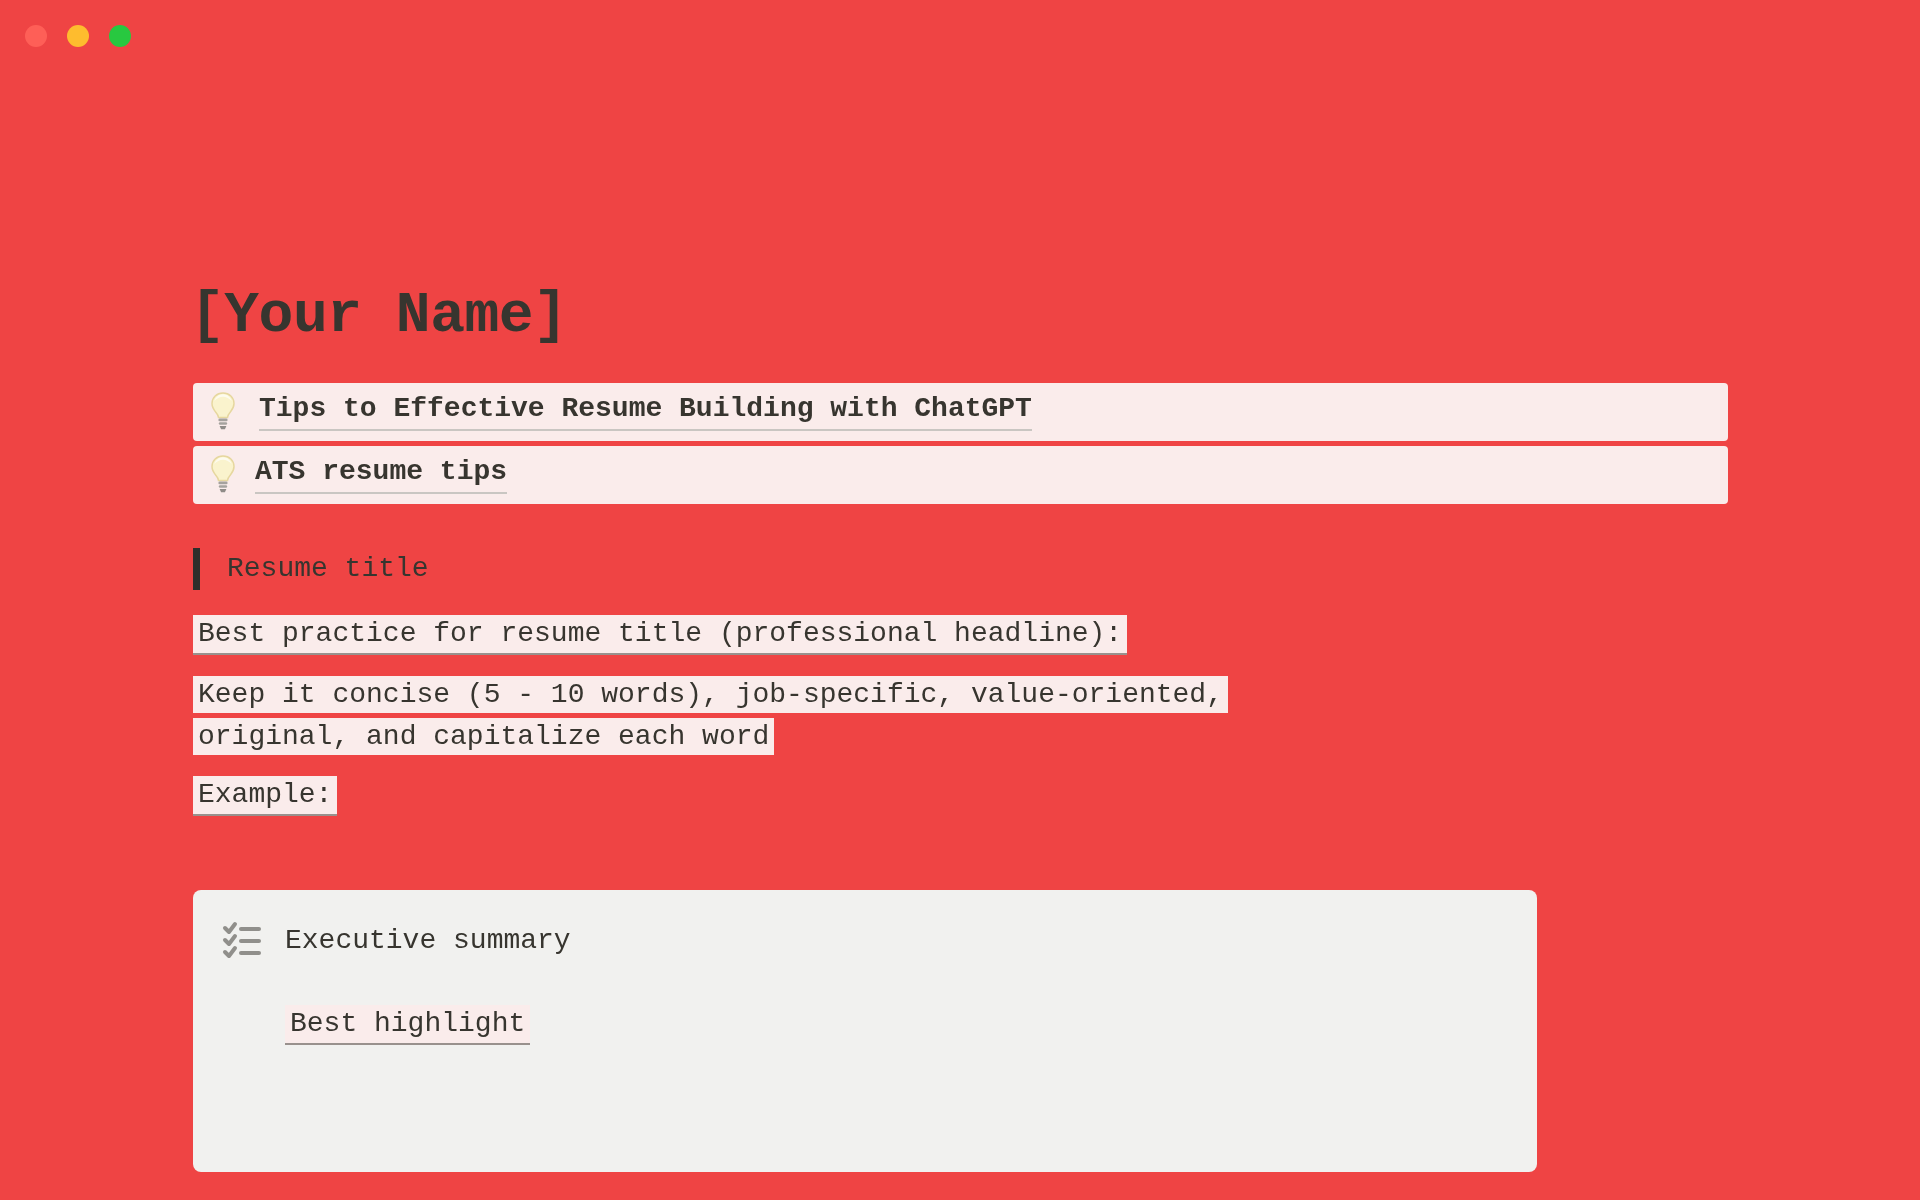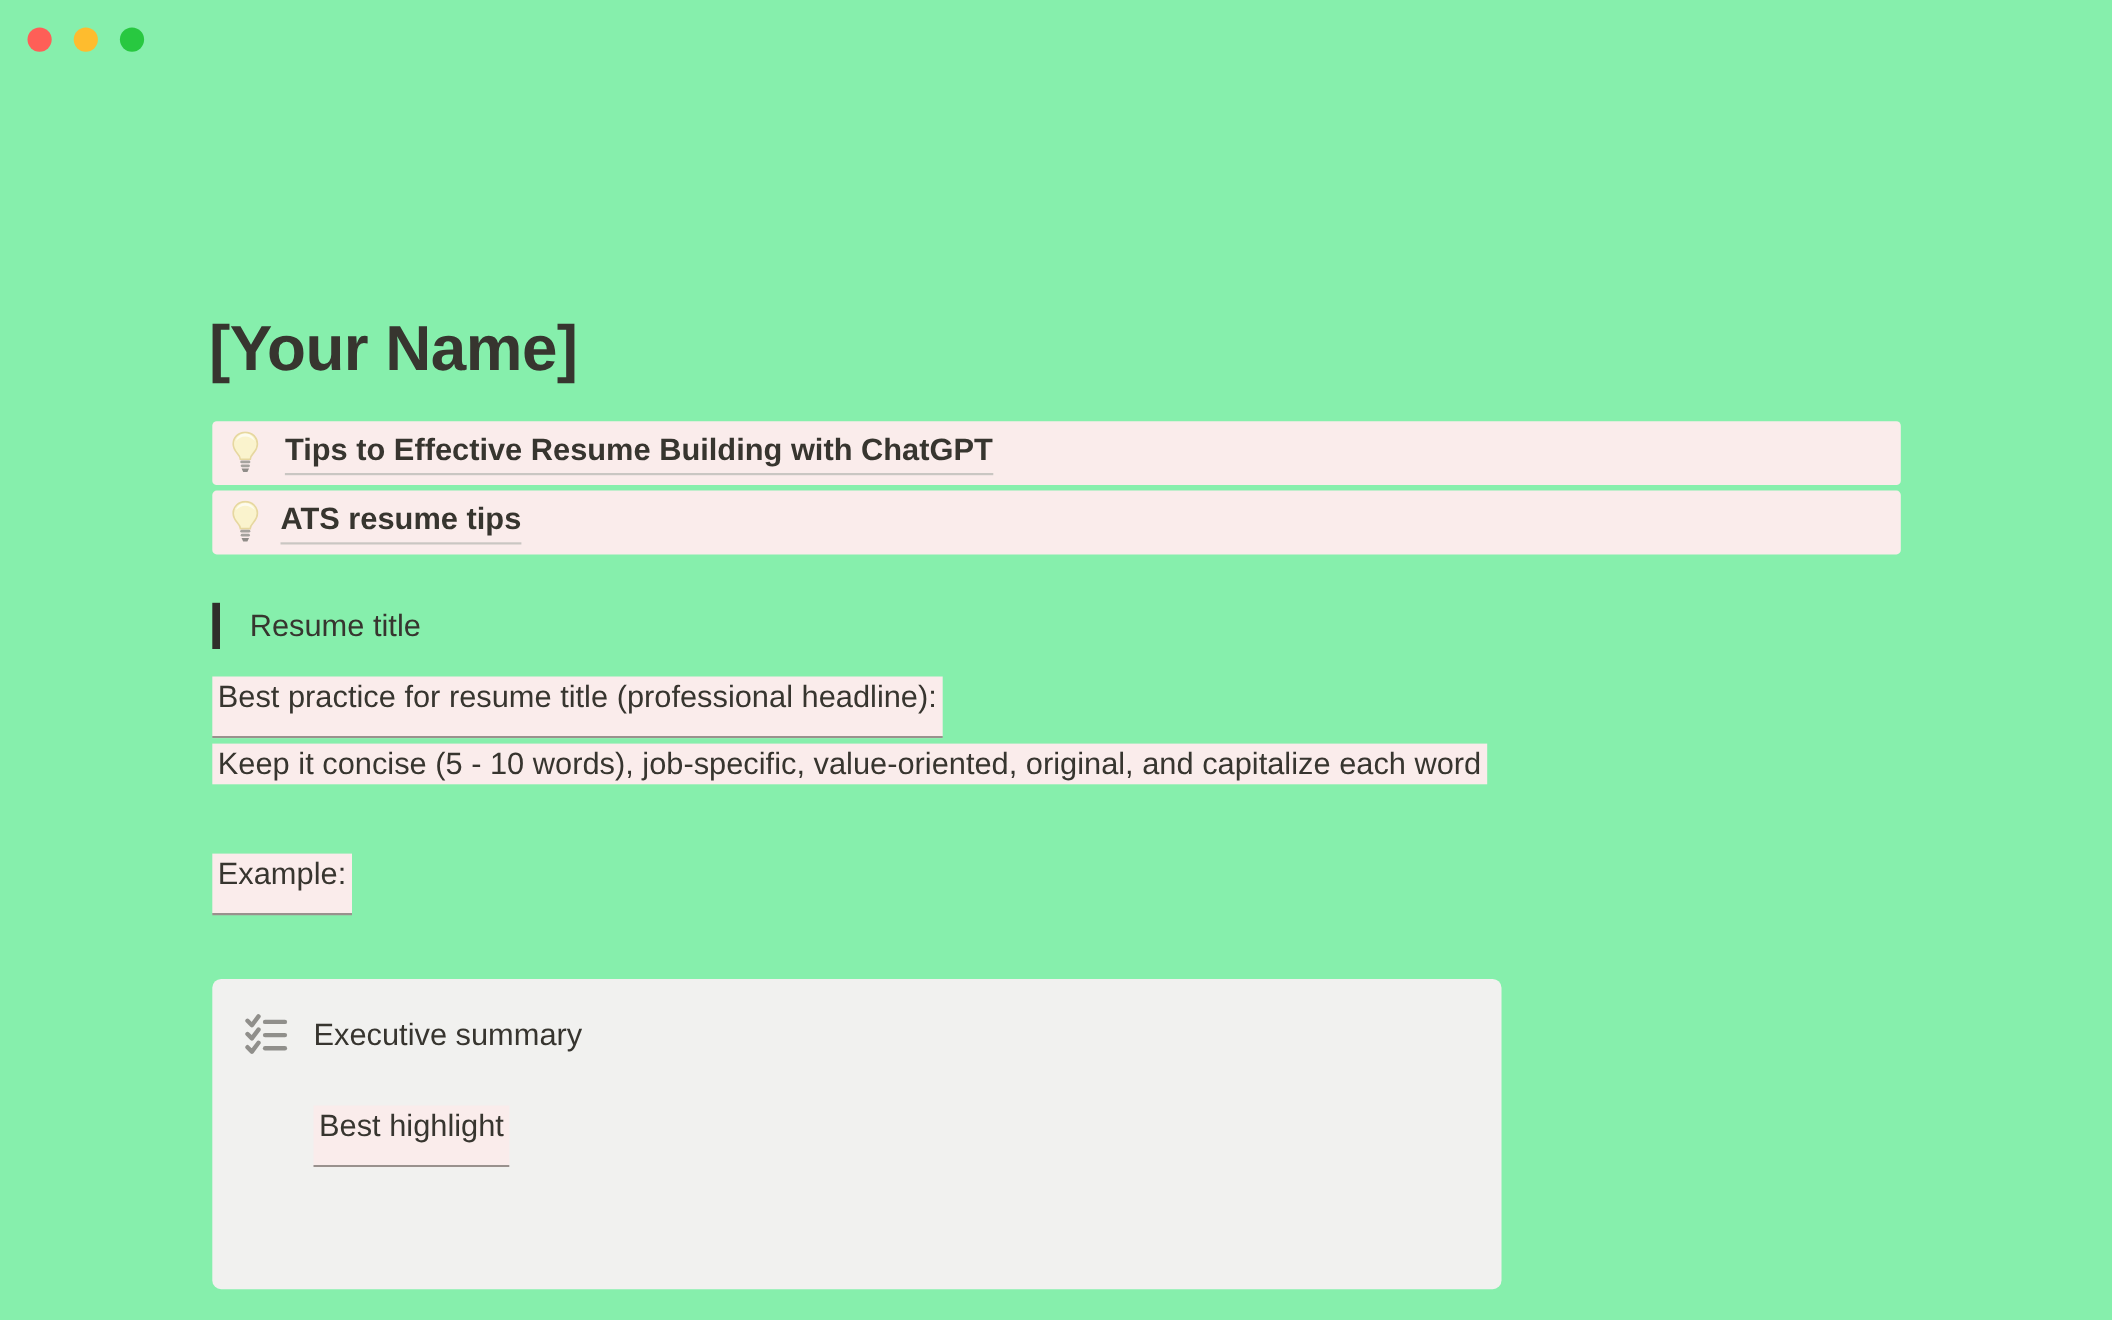--- a/index.html
+++ b/index.html
@@ -1,18 +1,18 @@
 <!DOCTYPE html>
 <html><head>
 <meta charset="utf-8">
 <style>
   html,body{margin:0;padding:0;background:#ffffff;}
   .page{
-    position:relative;width:1920px;height:1200px;background:#86efac;overflow:hidden;
-    font-family:Liberation Sans, sans-serif;color:#37352f;
+    position:relative;width:1920px;height:1200px;background:#ef4444;overflow:hidden;
+    font-family:Liberation Mono, monospace;color:#37352f;
   }
   
   .traffic{position:absolute;left:25px;top:25px;display:flex;gap:20px;}
   .dot{width:22px;height:22px;border-radius:50%;display:inline-block;}
   .dot.red{background:#fe5f57;}
   .dot.yellow{background:#febc2e;}
   .dot.green{background:#28c840;}
 
   
   .title{
@@ -38,29 +38,29 @@
   .quote{position:absolute;left:193px;top:548px;display:flex;align-items:center;}
   .quote-bar{width:7px;height:42px;background:#2f2e2b;display:inline-block;}
   .quote-text{margin-left:27px;font-size:28px;line-height:42px;color:#37352f;}
 
   
   .para{position:absolute;left:193px;margin:0;font-size:28px;line-height:42px;color:#37352f;}
   .hl{
     background:#faeceb;padding:3px 5px;
     -webkit-box-decoration-break:clone;box-decoration-break:clone;
   }
-  .hl.u{border-bottom:2px solid rgba(55,53,47,0.5);padding-bottom:20px;}
+  .hl.u{border-bottom:2px solid rgba(55,53,47,0.5);padding-bottom:4px;}
   .p1{top:613px;}
   .p2{top:674px;width:1160px;}
   .p3{top:774px;}
   .p4{top:832px;}
 
   
   .summary-box{
-    position:absolute;left:193px;top:890px;width:1172px;height:282px;
+    position:absolute;left:193px;top:890px;width:1344px;height:282px;
     background:#f1f1ef;border-radius:8px;box-sizing:border-box;
     padding:31px 60px 0 29px;
   }
   .summary-head{display:flex;align-items:center;gap:23px;}
   .check-icon{width:40px;height:40px;flex:0 0 auto;}
   .summary-title{font-size:28px;line-height:40px;color:#37352f;}
   .summary-body{margin-left:63px;}
   .summary-link-row{margin:48px 0 0 0;font-size:28px;line-height:30px;}
   .summary-text{margin:8px 0 0 0;font-size:28px;line-height:40px;width:1020px;}
 

